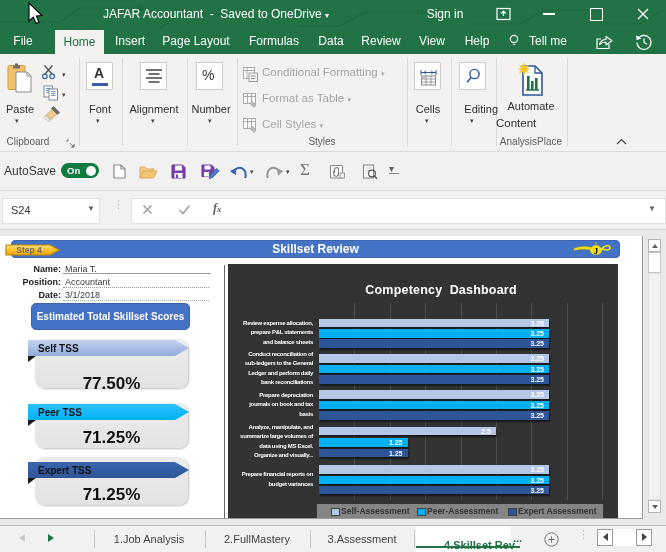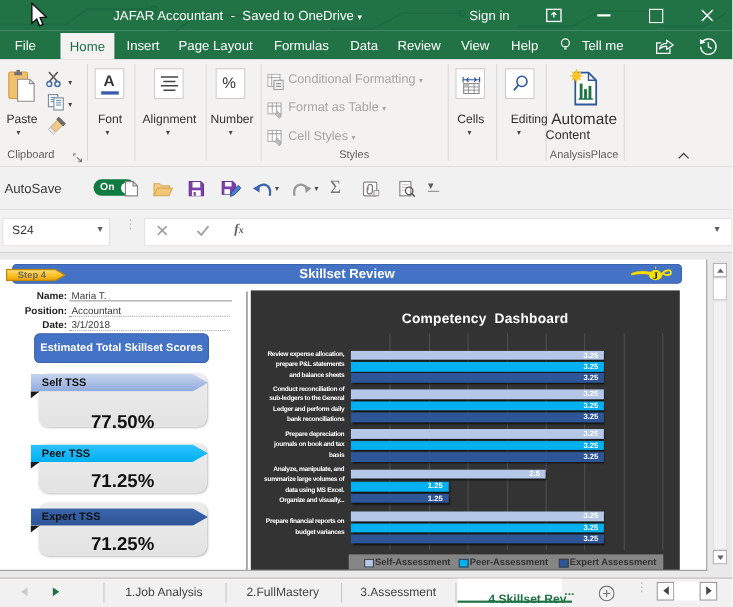--- a/index.html
+++ b/index.html
@@ -178,32 +178,32 @@
 
 <svg class="ab" style="left:517px;top:8px" width="28" height="35" viewBox="0 0 28 35">
   <path d="M6 4 L18 4 L25 11 L25 33 L6 33 Z" fill="#fff" stroke="#2b579a" stroke-width="1.6"></path>
   <path d="M18 4 L18 11 L25 11" fill="none" stroke="#2b579a" stroke-width="1.3"></path>
   <rect x="10" y="14" width="2.6" height="14" fill="#217346"></rect>
   <rect x="14" y="19" width="2.6" height="9" fill="#217346"></rect>
   <rect x="18" y="16" width="2.6" height="12" fill="#217346"></rect>
   <path d="M9 28 L22 28" stroke="#217346" stroke-width="1.5"></path>
   <path d="M7 0 L8.4 4.2 L12 2.6 L9.8 6 L14 7 L9.8 8 L12 11.4 L8.4 9.8 L7 14 L5.6 9.8 L2 11.4 L4.2 8 L0 7 L4.2 6 L2 2.6 L5.6 4.2 Z" fill="#f7c325"></path>
 </svg>
-<div class="ab" style="left:496px;top:46px;width:70px;height:12px;font-size:14px;text-align:center;">Automate</div>
+<div class="ab" style="left:496px;top:46px;width:70px;height:12px;font-size:11px;text-align:center;">Automate</div>
 <div class="ab" style="left:496px;top:63px;width:70px;height:12px;font-size:11.5px;">Content</div>
 <div class="ab" style="left:492px;top:82px;width:78px;height:12px;font-size:10px;color:#605e5c;text-align:center;">AnalysisPlace</div>
 
 <svg class="ab" style="left:616px;top:84px" width="11" height="7" viewBox="0 0 11 7">
   <path d="M1 6 L5.5 1.5 L10 6" stroke="#444" stroke-width="1.2" fill="none"></path>
 </svg>
 </div>
 
 <div class="ab" style="left:0;top:152px;width:666px;height:39px;background:#f1f1f1;border-bottom:1px solid #e3e1df;box-sizing:border-box;">
 <div class="ab" style="left:4px;top:12px;font-size:12px;color:#3b3a39;">AutoSave</div>
-<div class="ab" style="left:61px;top:11px;width:38px;height:15px;background:#0f7b40;border-radius:7.5px;margin-left:24px;">
+<div class="ab" style="left:61px;top:11px;width:38px;height:15px;background:#0f7b40;border-radius:7.5px;">
   <div class="ab" style="left:6px;top:2px;font-size:9.5px;color:#fff;font-weight:bold;">On</div>
   <div class="ab" style="left:25px;top:2.5px;width:10px;height:10px;background:#fff;border-radius:50%;"></div>
 </div>
 
 <svg class="ab" style="left:113px;top:12px" width="13" height="15" viewBox="0 0 13 15">
   <path d="M1 1 L8 1 L12 5 L12 14 L1 14 Z" fill="#fff" stroke="#8a8a8a" stroke-width="1.2"></path>
   <path d="M8 1 L8 5 L12 5" fill="none" stroke="#8a8a8a" stroke-width="1.2"></path>
 </svg>
 
 <svg class="ab" style="left:139px;top:13px" width="18" height="14" viewBox="0 0 18 14">

